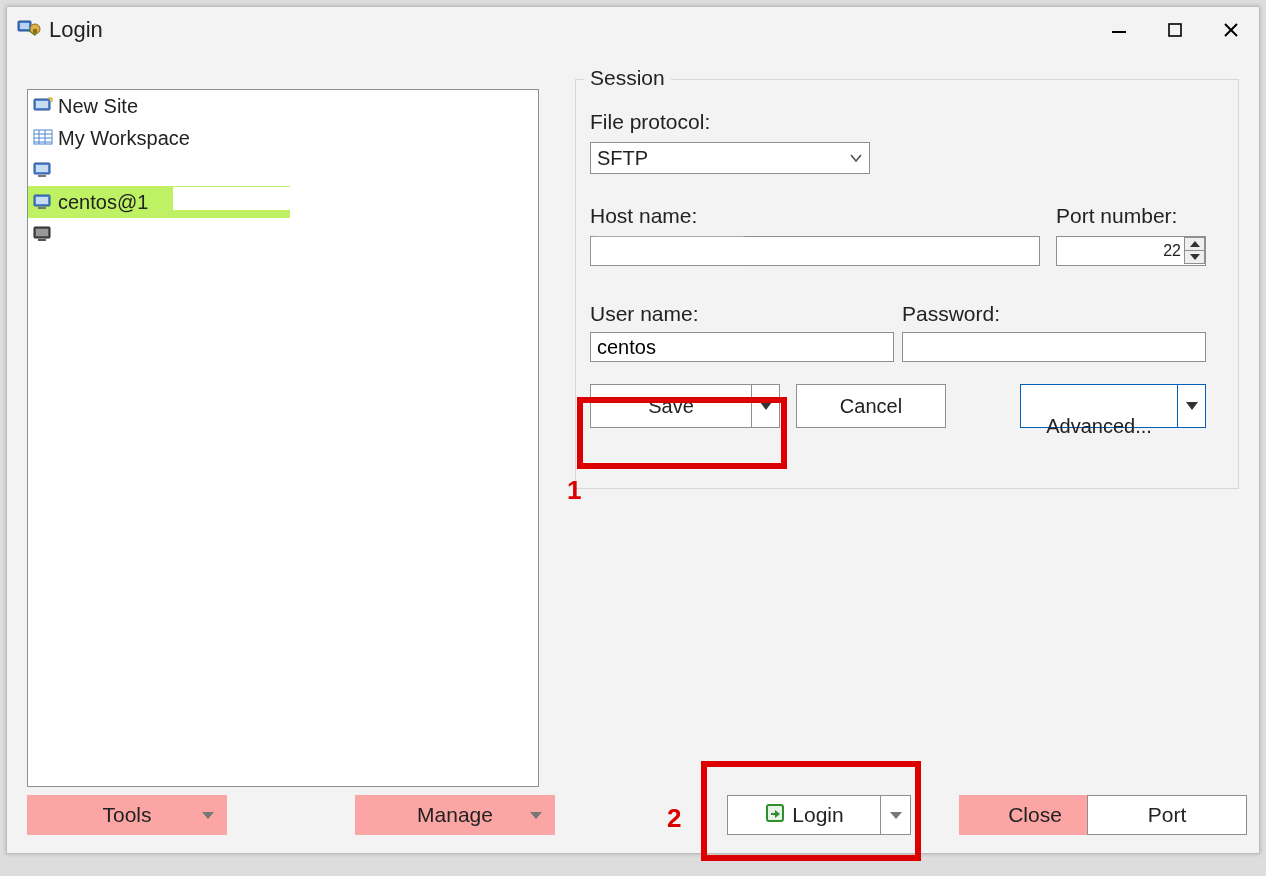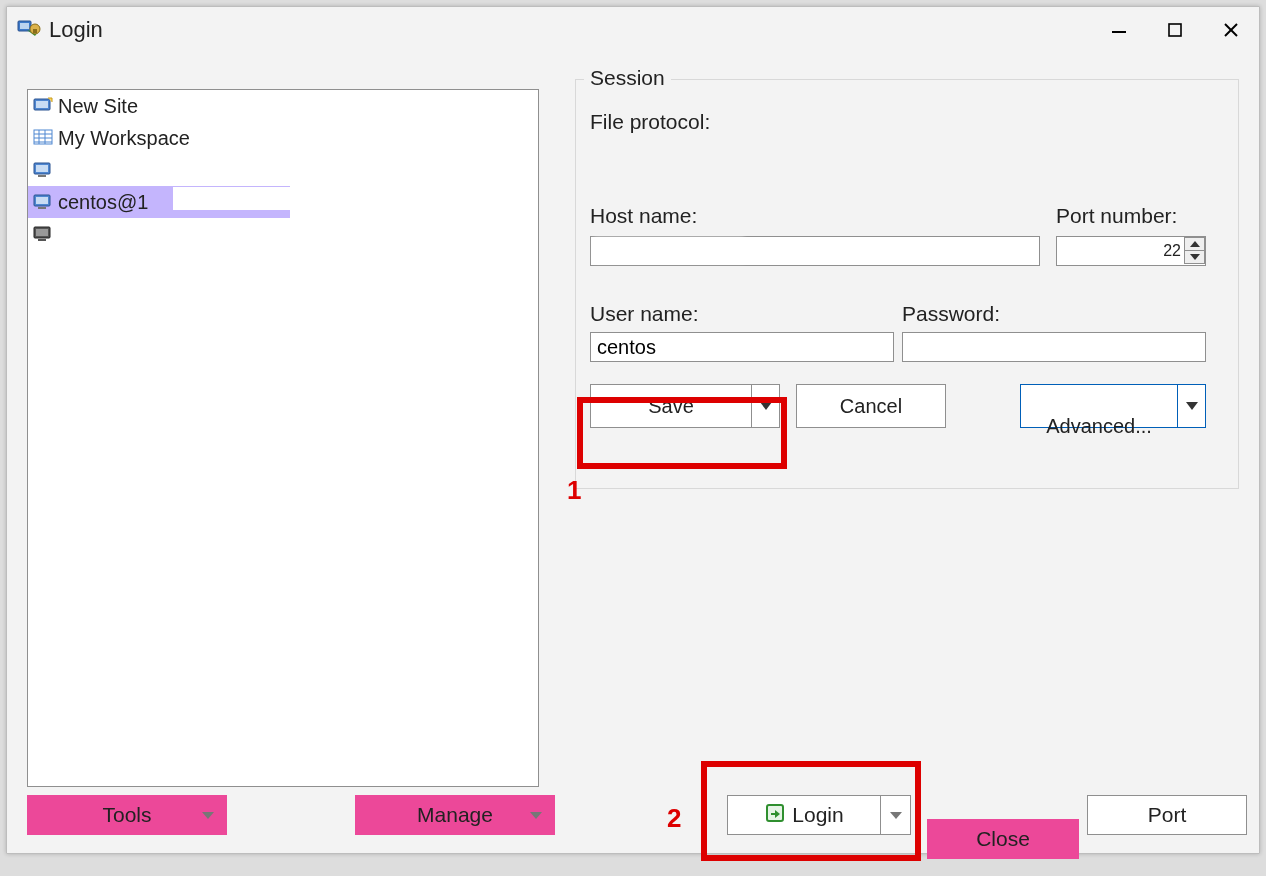--- a/index.html
+++ b/index.html
@@ -42,21 +42,21 @@
       position: absolute; left: 8px; top: 30px;
       width: 512px; height: 698px;
       background: #fff;
       border: 1px solid #8f8f8f;
     }
     .sitelist-item {
       display:flex; align-items:center;
       height: 32px; padding: 0 4px;
       white-space: nowrap;
     }
-    .sitelist-item.selected { background:#c4b5fd; }
+    .sitelist-item.selected { background:#bef264; }
     .sitelist-item .icon { width:22px; height:20px; margin-right: 4px; display:inline-flex; align-items:center; justify-content:center; }
     .sitelist-item .icon svg { display:block; }
     
     .censor { position:absolute; background:#fff; }
     
     .session-panel {
       position: absolute; left: 556px; top: 20px; right: 8px;
       border: 1px solid #d8d8d8;
       height: 410px;
       padding: 0;
@@ -105,21 +105,21 @@
     .drop-tri { width:0; height:0; border-left:6px solid transparent; border-right:6px solid transparent; border-top:8px solid #333; display:inline-block;}
     
     .annot-box { position:absolute; border:6px solid #d00; pointer-events:none; z-index:50;}
     .annot-num { position:absolute; color:#d00; font-weight:700; font-size:26px; z-index:51;}
     
     .bottombar {
       position:absolute; left:12px; right:12px; bottom:14px; height:44px;
     }
     .bb-btn {
       position:absolute; height:40px; top:0;
-      background:#ec4899; border:1px solid transparent;
+      background:#fca5a5; border:1px solid transparent;
       display:flex; align-items:center; justify-content:center;
       font-size:21px;
     }
     .bb-btn.outlined { background:#fff; border:1px solid #8f8f8f; }
     .bb-split-arrow {
       width:30px; height:100%; display:flex; align-items:center; justify-content:center;
       border-left:1px solid #8f8f8f; position:absolute; right:0; top:0;
     }
     .chev-down-sm { width:0;height:0;border-left:6px solid transparent;border-right:6px solid transparent;border-top:7px solid #777;display:inline-block;}
   </style>
@@ -218,20 +218,26 @@
 
       <div class="censor" style="left:28px; top:65px; width:370px; height:26px;"></div>
       <div class="censor" style="left:145px; top:97px; width:120px; height:23px;"></div>
       <div class="censor" style="left:28px; top:129px; width:245px; height:26px;"></div>
     </div>
 
     <div class="session-panel">
       <div class="session-legend">Session</div>
 
       <div class="lbl" style="position:absolute; left:14px; top:30px;">File protocol:</div>
+      <div class="select" style="position:absolute; left:14px; top:62px; width:280px; height:32px;">
+        <span>SFTP</span>
+        <span><svg width="14" height="14">
+              <path d="M2 4 L7 10 L12 4" fill="none" stroke="#555" stroke-width="1.6"></path>
+            </svg></span>
+      </div>
 
       <div class="lbl" style="position:absolute; left:14px; top:124px;">Host name:</div>
       <input class="input" style="position: absolute; left: 14px; top: 156px; width: 450px; height: 30px;" value="">
 
       <div style="position:absolute; left:18px; top:158px; width:150px; height:24px; background:#fff; filter:blur(2px);"></div>
 
       <div class="lbl" style="position:absolute; left:480px; top:124px;">Port number:</div>
       <div class="spinner" style="position:absolute; left:480px; top:156px; width:150px; height:30px;">
         <span>22</span>
         <div class="spin-btns">
@@ -288,21 +294,21 @@
         <svg width="22" height="22">
             <rect x="3" y="3" width="16" height="16" rx="2" fill="#e6f4e6" stroke="#2f8f2f" stroke-width="2"></rect>
             <path d="M7 11 L11 11 L11 8 L16 12 L11 16 L11 13 L7 13 Z" fill="#2f8f2f"></path>
           </svg>
       </span>
       <span style="padding-right:30px;">Login</span>
       <div class="bb-split-arrow">
           <span class="chev-down-sm"></span>
         </div>
     </div>
-    <div class="bb-btn" style="left:908px; width:152px;margin-top:24px;">
+    <div class="bb-btn" style="left:940px; width:152px;">
       <span>Close</span>
     </div>
     <div class="bb-btn outlined" style="left:1068px; width:160px;">
       <span>Port</span>
     </div>
   </div>
 
 </div>
 
 </body></html>

